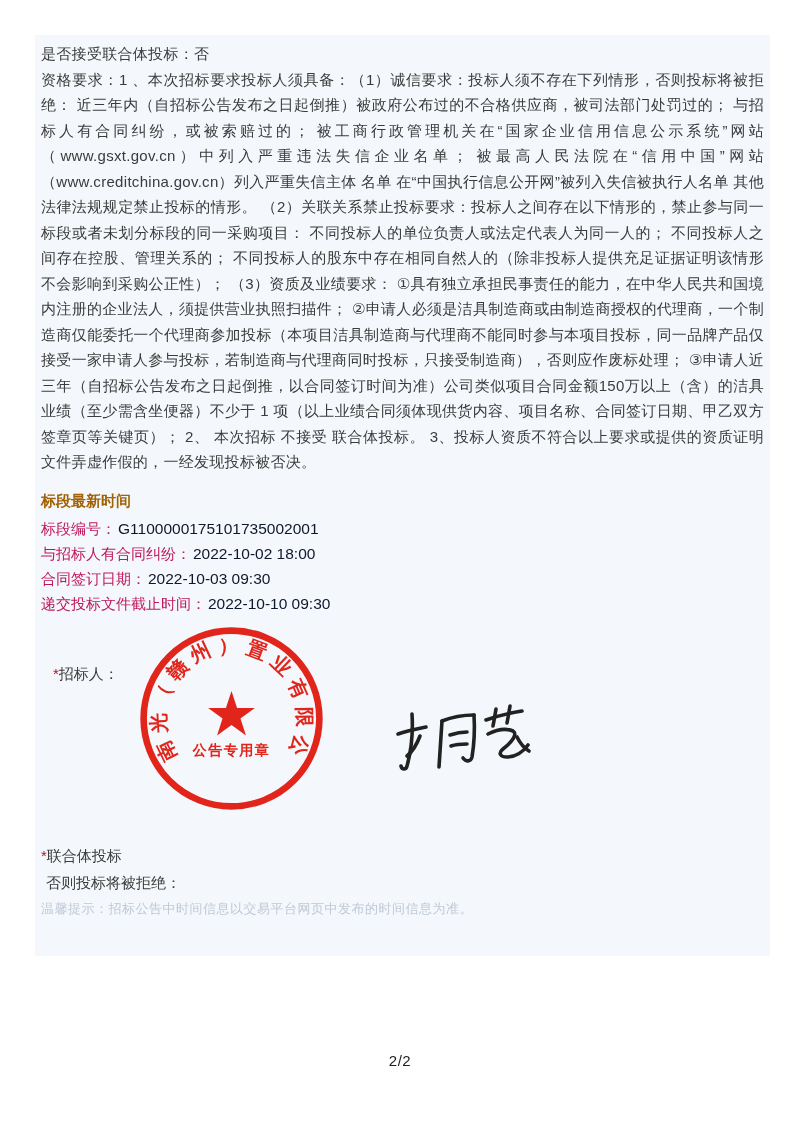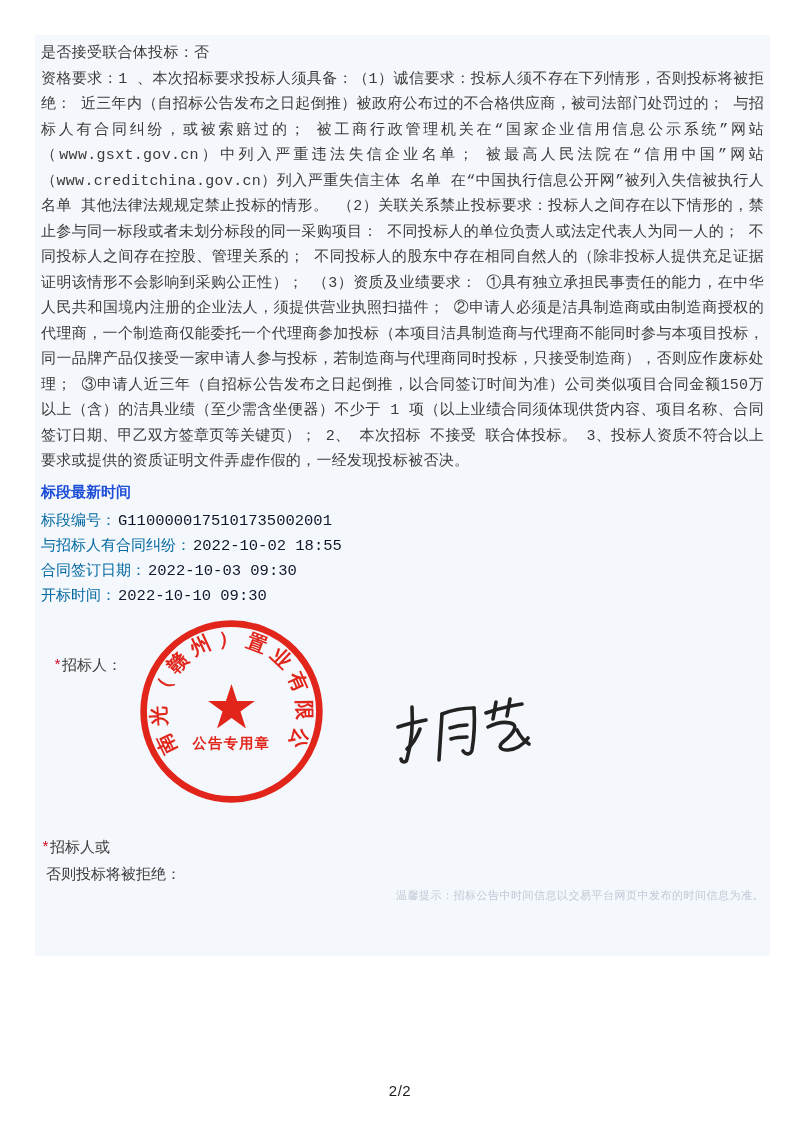--- a/index.html
+++ b/index.html
@@ -5,68 +5,68 @@
   html,body{margin:0;padding:0;}
   body{
     width:800px;height:1132px;background:#ffffff;position:relative;
     font-family:"Liberation Sans","DejaVu Sans",sans-serif;
     color:#3b3b3b;
     -webkit-font-smoothing:antialiased;
   }
   .panel{
     position:absolute;left:35px;top:35px;width:735px;height:921px;
     background:#f4f7fb;box-sizing:border-box;padding:6px 6px 8px 6px;
-    font-size:15px;line-height:25.5px;font-family:Liberation Mono, monospace;
+    font-size:15px;line-height:25.5px;
   }
   .line,.para{letter-spacing:0.3px;text-align:justify;}
-  .heading{font-weight:bold;color:#1d4ed8;line-height:24px;margin-top:7px;}
+  .heading{font-weight:bold;color:#a16207;line-height:24px;margin-top:14px;}
   .fields{margin-top:3px;}
   .field{line-height:25px;white-space:nowrap;}
-  .f-label{color:#0369a1;}
+  .f-label{color:#be185d;}
   .f-value{color:#0f172a;font-size:15.5px;margin-left:2px;}
   .sign-section{position:relative;height:202px;margin-top:8px;}
   .req-star{color:#d0021b;}
   .tenderer-label{position:absolute;left:12px;top:40px;line-height:20px;}
   .seal{position:absolute;left:96px;top:0;width:189px;height:189px;}
   .seal svg{width:100%;height:100%;display:block;}
   .seal-arc-text{font-size:21px;font-weight:bold;fill:#e1251b;letter-spacing:1px;}
   .seal-caption{font-size:15px;font-weight:bold;fill:#e1251b;letter-spacing:1.5px;}
   .signature{position:absolute;left:349px;top:80px;width:150px;height:75px;}
   .signature svg{width:100%;height:100%;display:block;}
   .agency-label{margin-top:16px;line-height:27px;}
   .agency-line2{padding-left:5px;}
-  .notice{margin-top:0px;text-align:right;font-size:11px;color:#bfc9d6;letter-spacing:0.5px;line-height:14px;}
+  .notice{margin-top:6px;text-align:left;font-size:13px;color:#bfc9d6;letter-spacing:0.5px;line-height:14px;}
   .page-number{
-    position:absolute;left:0;top:1082px;width:800px;text-align:center;
+    position:absolute;left:0;top:1052px;width:800px;text-align:center;
     font-size:15px;color:#1d1d1d;letter-spacing:0.5px;
   }
 </style>
 </head>
 <body>
 
 <div class="panel">
 
   <div class="line">是否接受联合体投标：否</div>
 
   <div class="para">资格要求：1 、本次招标要求投标人须具备：（1）诚信要求：投标人须不存在下列情形，否则投标将被拒绝： 近三年内（自招标公告发布之日起倒推）被政府公布过的不合格供应商，被司法部门处罚过的； 与招标人有合同纠纷，或被索赔过的； 被工商行政管理机关在“国家企业信用信息公示系统”网站（www.gsxt.gov.cn）中列入严重违法失信企业名单； 被最高人民法院在“信用中国”网站（www.creditchina.gov.cn）列入严重失信主体 名单 在“中国执行信息公开网”被列入失信被执行人名单 其他法律法规规定禁止投标的情形。 （2）关联关系禁止投标要求：投标人之间存在以下情形的，禁止参与同一标段或者未划分标段的同一采购项目： 不同投标人的单位负责人或法定代表人为同一人的； 不同投标人之间存在控股、管理关系的； 不同投标人的股东中存在相同自然人的（除非投标人提供充足证据证明该情形不会影响到采购公正性）； （3）资质及业绩要求： ①具有独立承担民事责任的能力，在中华人民共和国境内注册的企业法人，须提供营业执照扫描件； ②申请人必须是洁具制造商或由制造商授权的代理商，一个制造商仅能委托一个代理商参加投标（本项目洁具制造商与代理商不能同时参与本项目投标，同一品牌产品仅接受一家申请人参与投标，若制造商与代理商同时投标，只接受制造商），否则应作废标处理； ③申请人近三年（自招标公告发布之日起倒推，以合同签订时间为准）公司类似项目合同金额150万以上（含）的洁具业绩（至少需含坐便器）不少于 1 项（以上业绩合同须体现供货内容、项目名称、合同签订日期、甲乙双方签章页等关键页）； 2、 本次招标 不接受 联合体投标。 3、投标人资质不符合以上要求或提供的资质证明文件弄虚作假的，一经发现投标被否决。</div>
 
   <div class="heading">标段最新时间</div>
 
   <div class="fields">
     <div class="field">
       <span class="f-label">标段编号：</span><span class="f-value">G1100000175101735002001</span>
     </div>
     <div class="field">
-      <span class="f-label">与招标人有合同纠纷：</span><span class="f-value">2022-10-02 18:55</span>
+      <span class="f-label">与招标人有合同纠纷：</span><span class="f-value">2022-10-02 18:00</span>
     </div>
     <div class="field">
       <span class="f-label">合同签订日期：</span><span class="f-value">2022-10-03 09:30</span>
     </div>
     <div class="field">
-      <span class="f-label">开标时间：</span><span class="f-value">2022-10-10 09:30</span>
+      <span class="f-label">递交投标文件截止时间：</span><span class="f-value">2022-10-10 09:30</span>
     </div>
   </div>
 
   <div class="sign-section">
     <div class="tenderer-label">
       <span class="req-star">*</span><span>招标人：</span>
     </div>
 
     <div class="seal">
       <svg viewBox="0 0 200 200" xmlns="http://www.w3.org/2000/svg">
@@ -95,21 +95,21 @@
         <path d="M96,16 C107,12 120,9 132,7"></path>
         <path d="M106,5 C105,11 104,17 103,22"></path>
         <path d="M120,2 C119,8 118,14 117,19"></path>
         <path d="M98,30 C106,26 116,24 123,27 C128,30 122,38 113,45 C108,49 110,53 117,53 C125,53 133,48 138,41"></path>
         <path d="M127,33 C130,39 134,44 139,47"></path>
       </svg>
     </div>
   </div>
 
   <div class="agency-label">
-    <div><span class="req-star">*</span><span>招标人或</span></div>
+    <div><span class="req-star">*</span><span>联合体投标</span></div>
     <div class="agency-line2">否则投标将被拒绝：</div>
   </div>
 
   <div class="notice">温馨提示：招标公告中时间信息以交易平台网页中发布的时间信息为准。</div>
 
 </div>
 
 <div class="page-number">2/2</div>
 
 </body></html>

